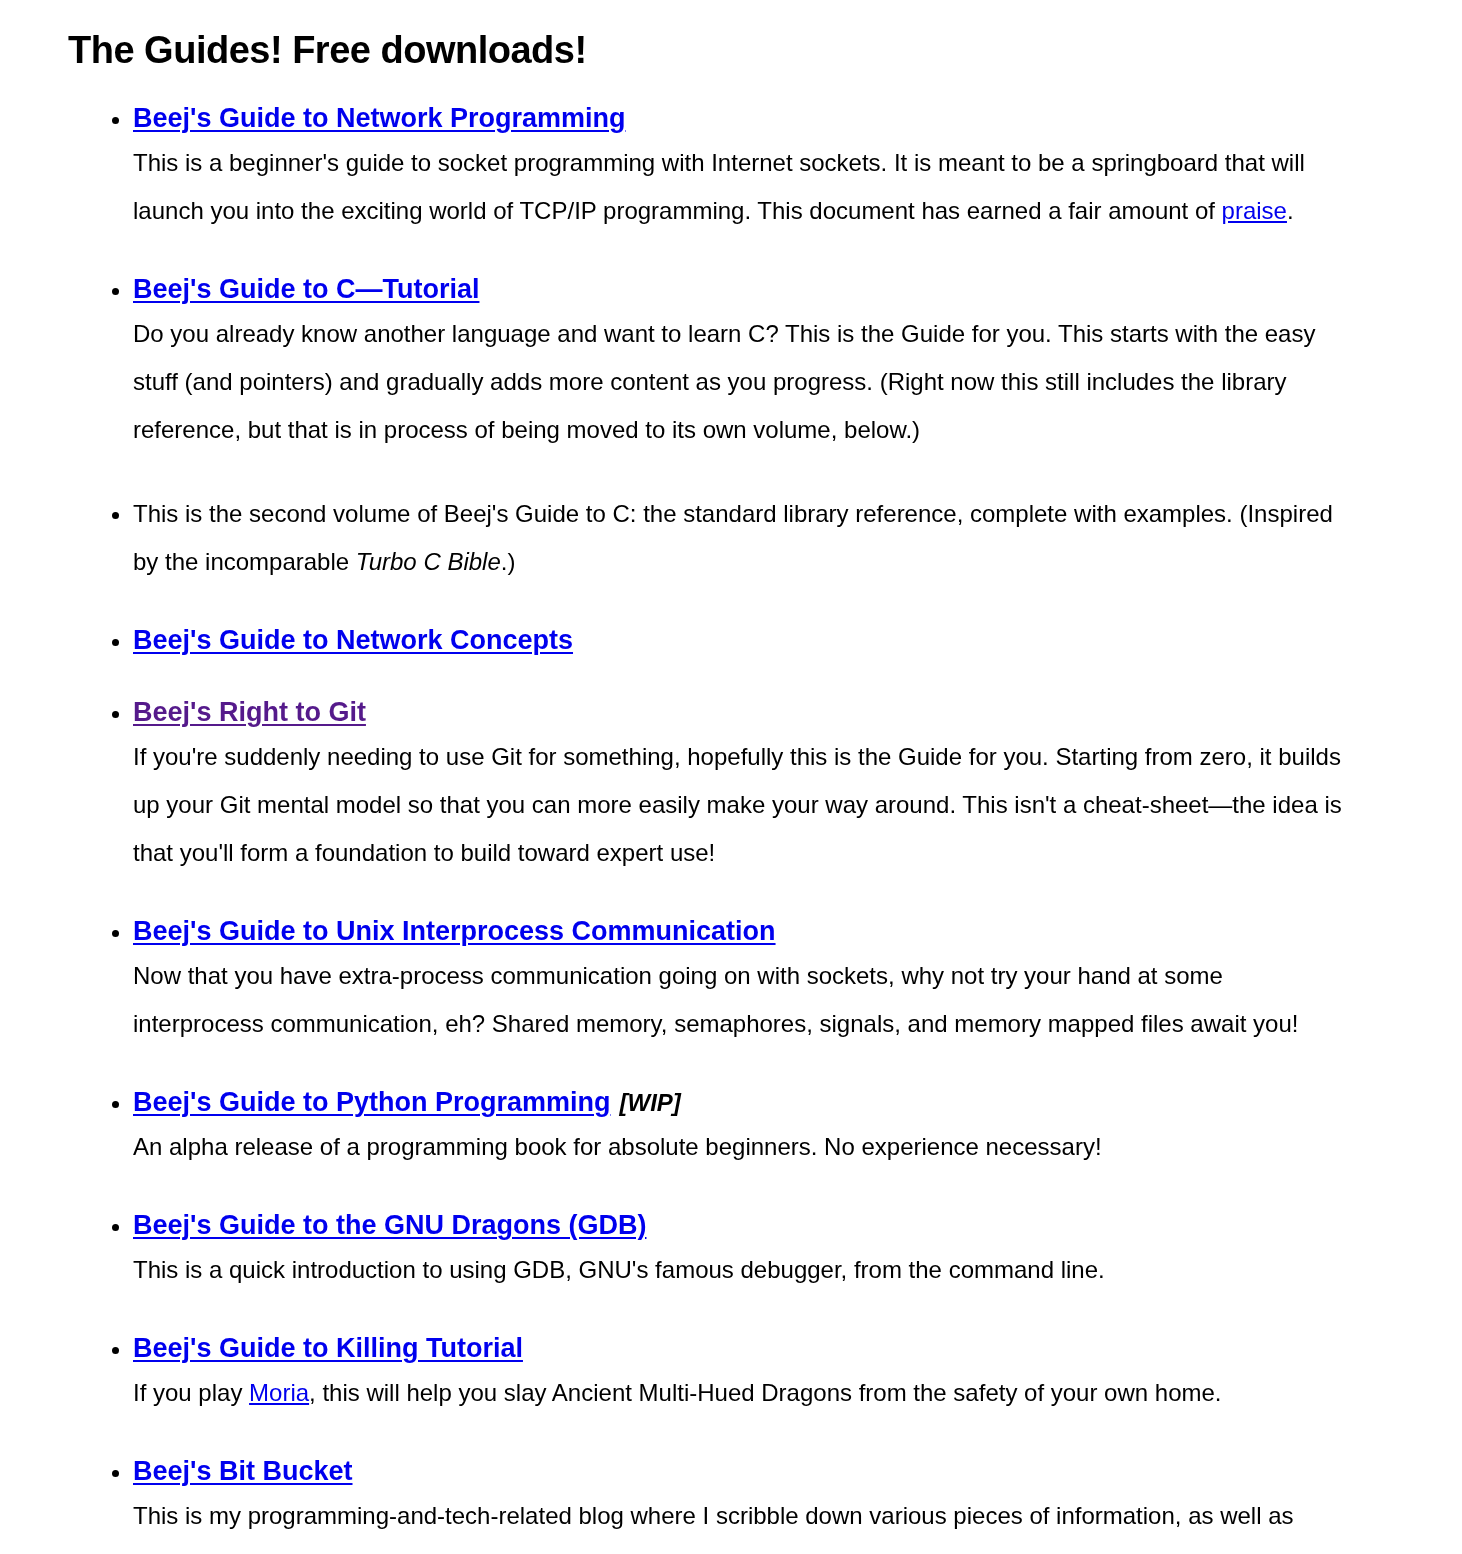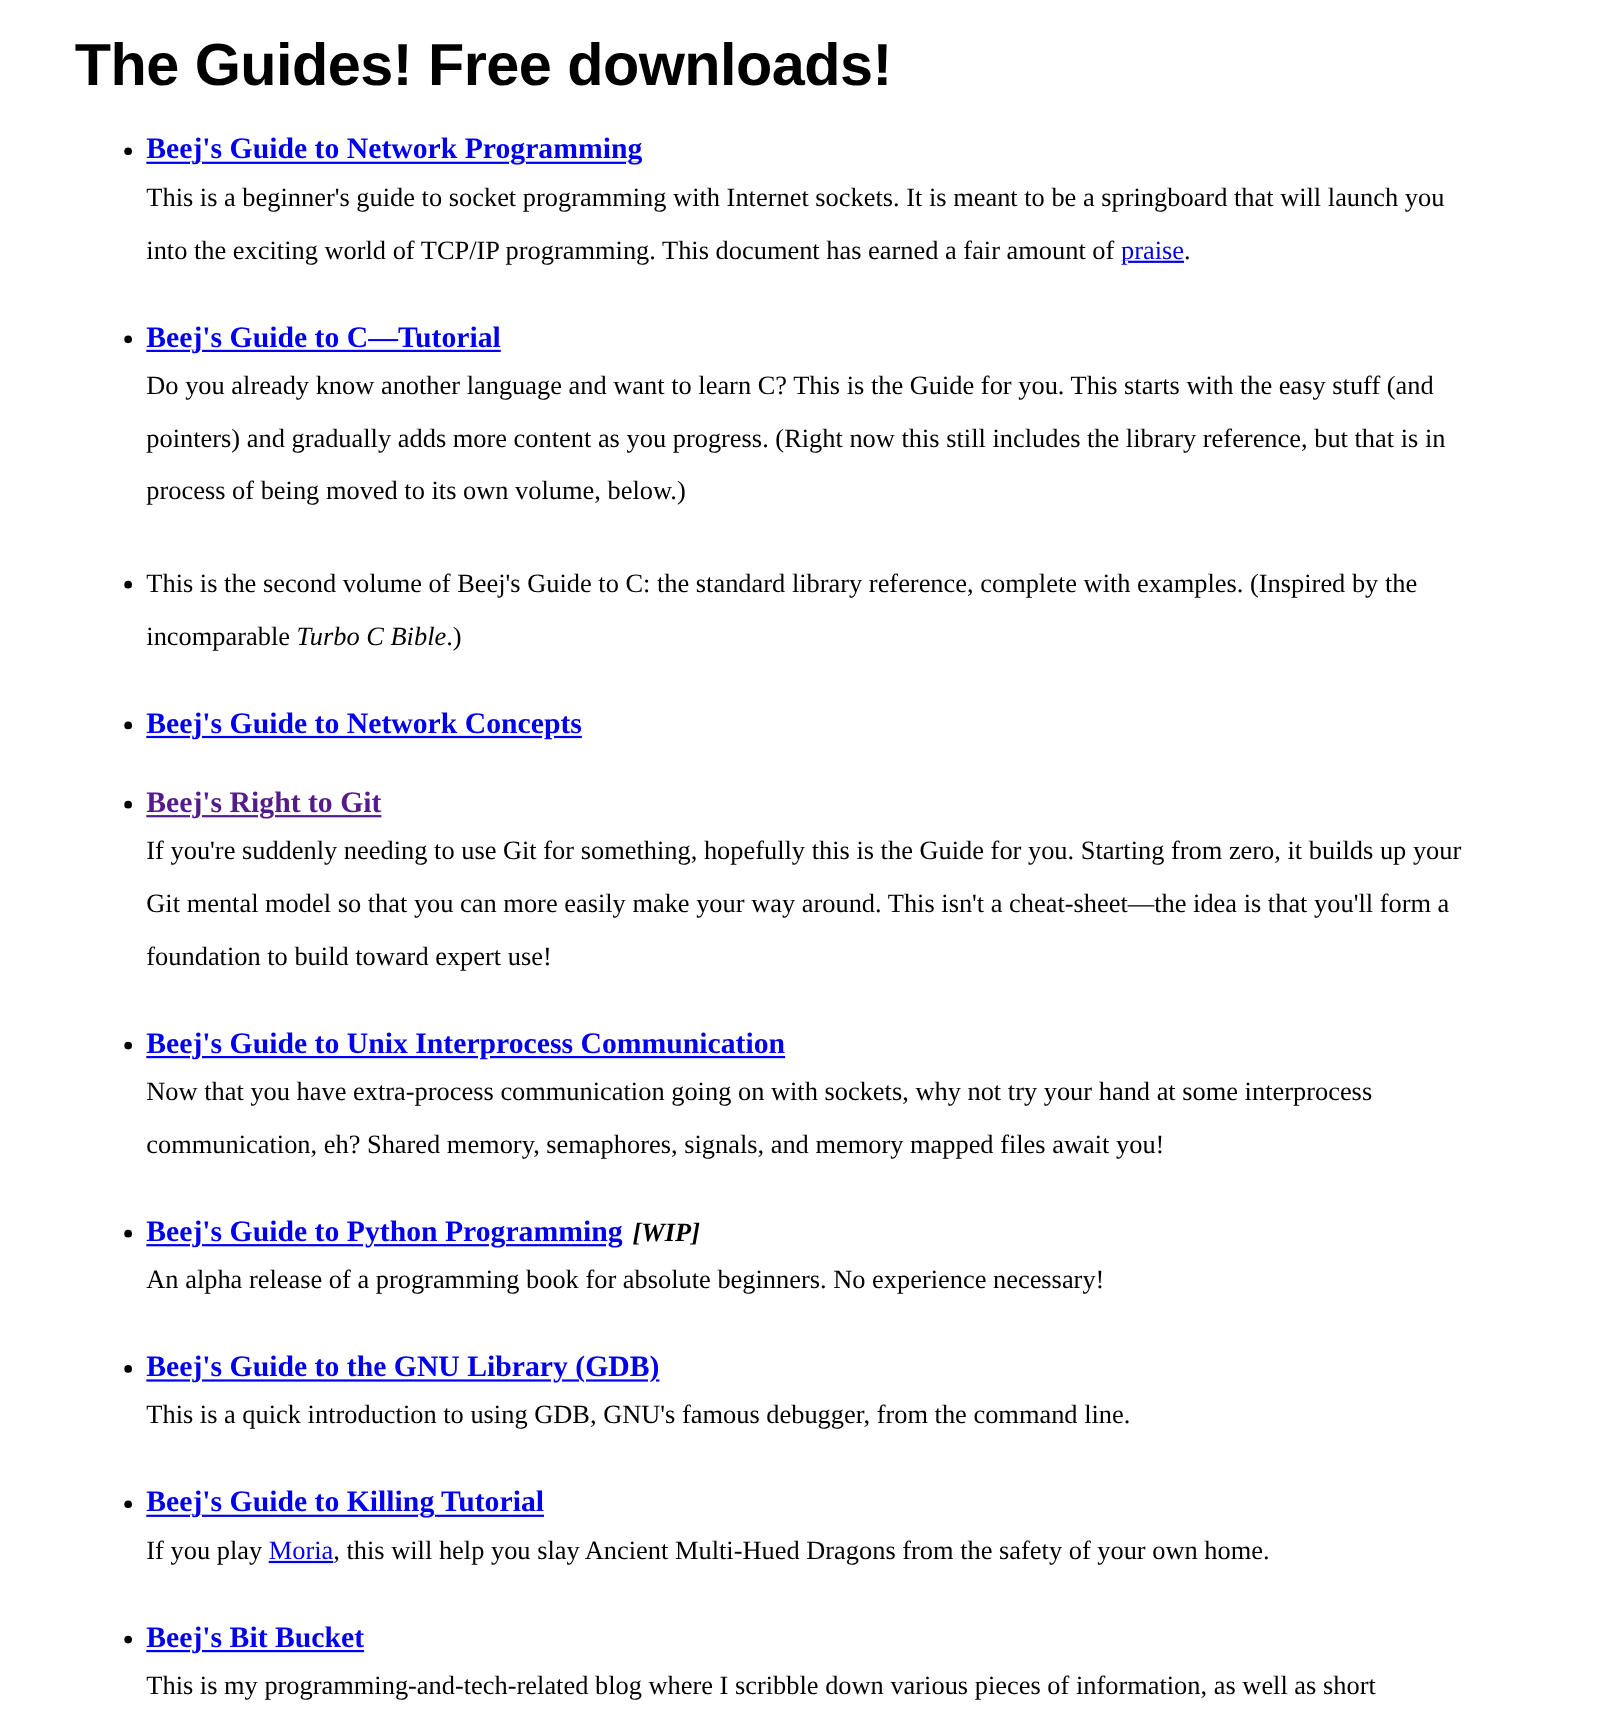--- a/index.html
+++ b/index.html
@@ -8,36 +8,35 @@
     background: #ffffff;
     color: #000000;
     font-family: "Liberation Sans", "DejaVu Sans", sans-serif;
   }
   .page {
     width: 1462px;
     box-sizing: border-box;
     padding: 0 112px 30px 68px;
   }
   h1.page-title {
-    font-size: 54px;
+    font-size: 38px;
     font-weight: bold;
     letter-spacing: -0.5px;
     margin: 30px 0 28px 0;
     line-height: 1.1;
   }
   ul.guides {
     margin: 16px 0 0 0;
     padding: 0 0 0 65px;
     list-style: disc;
   }
   ul.guides li {
     font-size: 24px;
     line-height: 32px;
     margin-bottom: 36px;
-    font-family: Liberation Serif, serif;
   }
   ul.guides li:last-child { margin-bottom: 0; }
   a.guide-link {
     font-size: 27px;
     line-height: 36px;
     font-weight: bold;
     color: #0000EE;
     text-decoration: underline;
     text-decoration-thickness: 2px;
     text-underline-offset: 3px;
@@ -96,21 +95,21 @@
     <a href="#" class="guide-link">Beej's Guide to Unix Interprocess Communication</a>
     <div class="desc">Now that you have extra-process communication going on with sockets, why not try your hand at some interprocess communication, eh? Shared memory, semaphores, signals, and memory mapped files await you!</div>
   </li>
 
   <li>
     <a href="#" class="guide-link">Beej's Guide to Python Programming</a><span class="wip">[WIP]</span>
     <div class="desc">An alpha release of a programming book for absolute beginners. No experience necessary!</div>
   </li>
 
   <li>
-    <a href="#" class="guide-link">Beej's Guide to the GNU Library (GDB)</a>
+    <a href="#" class="guide-link">Beej's Guide to the GNU Dragons (GDB)</a>
     <div class="desc">This is a quick introduction to using GDB, GNU's famous debugger, from the command line.</div>
   </li>
 
   <li>
     <a href="#" class="guide-link">Beej's Guide to Killing Tutorial</a>
     <div class="desc">If you play <a href="#" class="inline-link">Moria</a>, this will help you slay Ancient Multi-Hued Dragons from the safety of your own home.</div>
   </li>
 
   <li>
     <a href="#" class="guide-link">Beej's Bit Bucket</a>

